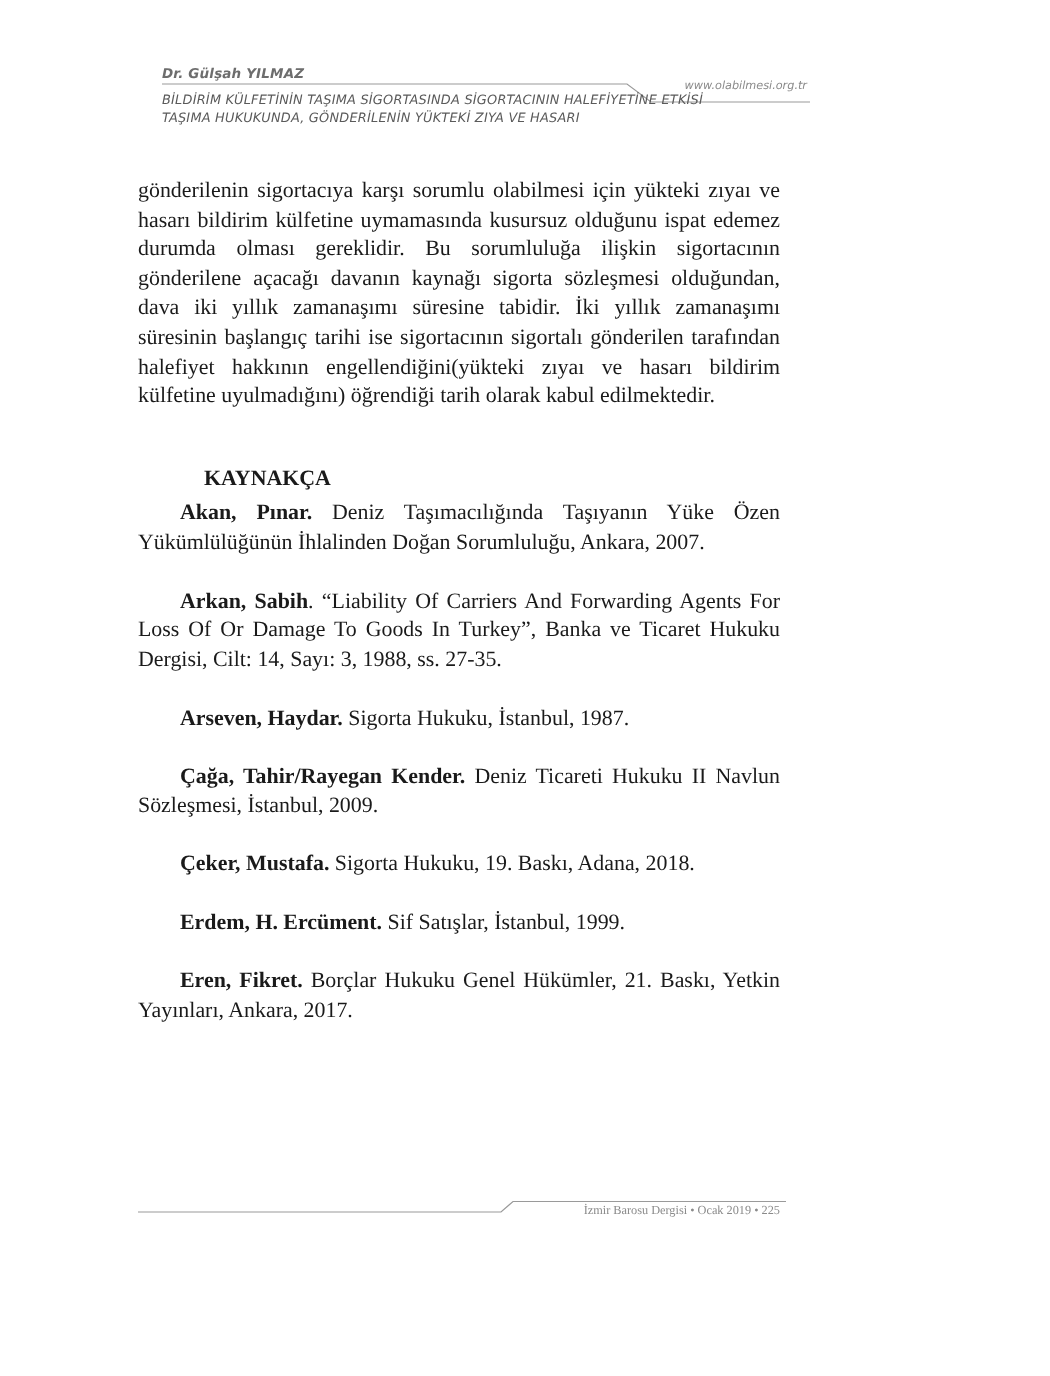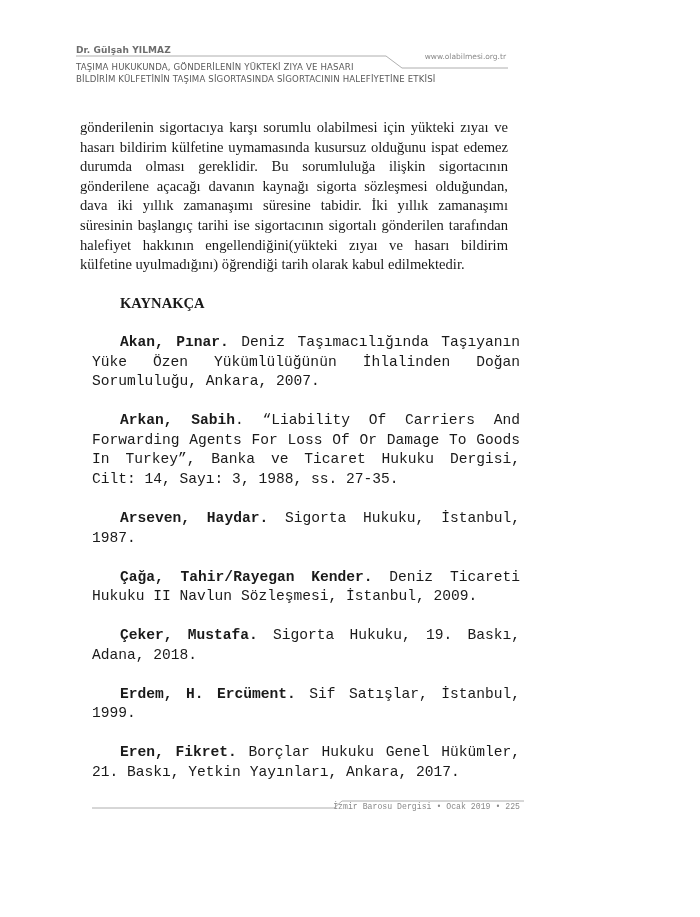--- a/index.html
+++ b/index.html
@@ -10,24 +10,25 @@
     body {
       width: 700px;
       height: 917px;
       position: relative;
       overflow: hidden;
       font-family: "Liberation Serif", "DejaVu Serif", serif;
       color: #1a1a1a;
     }
     .page-header {
       position: absolute;
-      left: 76px;
+      left: 108px;
       top: 45px;
       width: 432px;
       height: 50px;
+      font-style: italic;
     }
     .header-author {
       position: absolute;
       left: 0;
       top: 0;
       font-family: "DejaVu Sans", "Liberation Sans", sans-serif;
       font-size: 9px;
       font-weight: bold;
       color: #6d6d6d;
       letter-spacing: 0.1px;
@@ -53,51 +54,50 @@
       top: 16px;
       font-family: "DejaVu Sans", "Liberation Sans", sans-serif;
       font-size: 8.6px;
       color: #5a5a5a;
       line-height: 12px;
       letter-spacing: 0.15px;
       white-space: nowrap;
     }
     .body-text {
       position: absolute;
-      left: 80px;
+      left: 92px;
       top: 118px;
       width: 428px;
       font-size: 14.6px;
       line-height: 19.6px;
       text-align: justify;
     }
     .body-text p {
       margin: 0;
     }
     .heading {
       position: absolute;
       left: 120px;
       top: 295px;
       font-size: 14.6px;
       font-weight: bold;
-      margin: 0;
+      margin: 16px;
     }
     .ref-list {
       position: absolute;
       left: 92px;
       top: 333px;
       width: 428px;
       font-size: 14.6px;
       line-height: 19.6px;
     }
     .ref {
       text-indent: 28px;
       text-align: justify;
       margin: 0 0 19.4px 0;
-      font-family: Liberation Mono, monospace;
     }
     .ref .author {
       font-weight: bold;
     }
     .page-footer {
       position: absolute;
       left: 92px;
       top: 799px;
       width: 432px;
       height: 20px;
@@ -106,39 +106,39 @@
       position: absolute;
       left: 0;
       top: 0;
       width: 432px;
       height: 20px;
     }
     .footer-text {
       position: absolute;
       right: 4px;
       top: 3px;
-      font-family: Liberation Mono, monospace;
+      font-family: Liberation Serif, serif;
       font-size: 8.2px;
       color: #8a8a8a;
       white-space: nowrap;
       text-align: center;
     }
   </style>
 </head>
 <body>
 
 <div class="page-header">
   <svg class="header-rule-svg" viewBox="0 0 432 30">
     <polyline points="0,11 310,11 326,23 432,23" fill="none" stroke="#9a9a9a" stroke-width="0.8"></polyline>
   </svg>
   <div class="header-author">Dr. Gülşah YILMAZ</div>
   <div class="header-url">www.olabilmesi.org.tr</div>
   <div class="header-title">
+    <div>BİLDİRİM KÜLFETİNİN TAŞIMA SİGORTASINDA SİGORTACININ HALEFİYETİNE ETKİSİ</div>
     <div>TAŞIMA HUKUKUNDA, GÖNDERİLENİN YÜKTEKİ ZIYA VE HASARI</div>
-    <div>BİLDİRİM KÜLFETİNİN TAŞIMA SİGORTASINDA SİGORTACININ HALEFİYETİNE ETKİSİ</div>
   </div>
 </div>
 
 <div class="body-text">
   <p>gönderilenin sigortacıya karşı sorumlu olabilmesi için yükteki zıyaı ve hasarı bildirim külfetine uymamasında kusursuz olduğunu ispat edemez durumda olması gereklidir. Bu sorumluluğa ilişkin sigortacının gönderilene açacağı davanın kaynağı sigorta sözleşmesi olduğundan, dava iki yıllık zamanaşımı süresine tabidir. İki yıllık zamanaşımı süresinin başlangıç tarihi ise sigortacının sigortalı gönderilen tarafından halefiyet hakkının engellendiğini(yükteki zıyaı ve hasarı bildirim külfetine uyulmadığını) öğrendiği tarih olarak kabul edilmektedir.</p>
 </div>
 
 <h2 class="heading">KAYNAKÇA</h2>
 
 <div class="ref-list">

